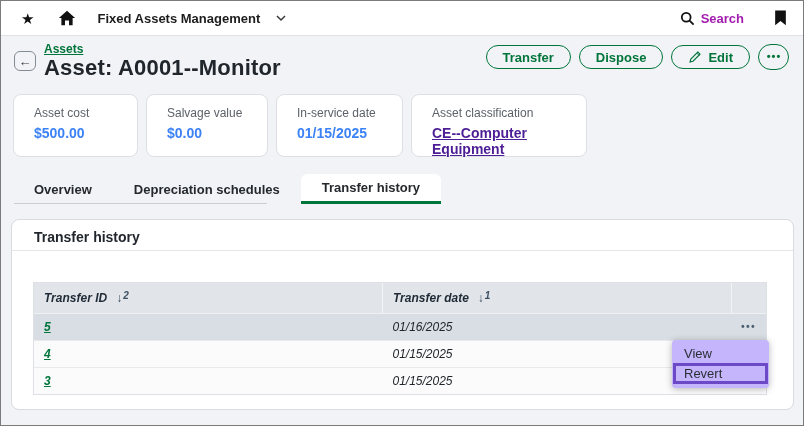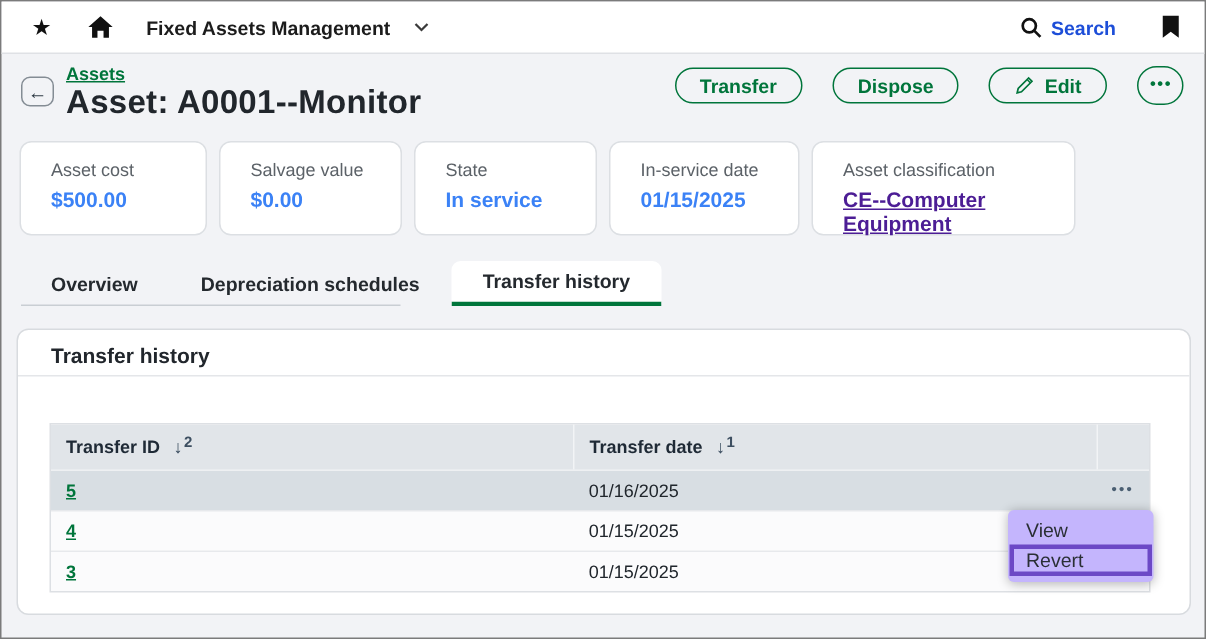--- a/index.html
+++ b/index.html
@@ -7,27 +7,27 @@
   .page{position:relative;width:804px;height:426px;box-sizing:border-box;border:1px solid #7b7b7b;background:#f2f3f6;overflow:hidden;}
 
   
   .topbar{position:absolute;left:0;top:0;width:100%;height:35px;background:#fff;border-bottom:1px solid #dfe1e5;display:flex;align-items:center;box-sizing:border-box;padding:0 16px 0 20px;}
   .topbar .star{font-size:15px;color:#111;line-height:1;}
   .topbar .homewrap{margin-left:24px;display:flex;align-items:center;}
   .topbar .appname{margin-left:21px;font-size:13px;font-weight:bold;color:#1c1c1c;}
   .topbar .chev{margin-left:16px;display:flex;align-items:center;}
   .topbar .right{margin-left:auto;display:flex;align-items:center;gap:30px;}
   .searchwrap{display:flex;align-items:center;gap:6px;cursor:pointer;}
-  .searchwrap .slabel{font-size:13px;font-weight:bold;color:#1d4ed8;}
+  .searchwrap .slabel{font-size:13px;font-weight:bold;color:#a21caf;}
 
   
   .backbtn{position:absolute;left:13px;top:50px;width:22px;height:20px;border:1px solid #848c94;border-radius:6px;background:transparent;display:flex;align-items:center;justify-content:center;font-size:13px;color:#2f3b45;line-height:1;cursor:pointer;}
   .crumb{position:absolute;left:43px;top:41px;font-size:12px;font-weight:bold;color:#00753b;text-decoration:underline;cursor:pointer;}
   .pagetitle{position:absolute;left:43px;top:54px;font-size:22px;font-weight:bold;color:#21262c;letter-spacing:.2px;}
-  .actions{position:absolute;right:14px;top:43px;display:flex;align-items:center;gap:20px;}
+  .actions{position:absolute;right:14px;top:43px;display:flex;align-items:center;gap:8px;}
   .pill{height:24px;box-sizing:border-box;border:1px solid #00753b;border-radius:13px;background:transparent;color:#00753b;font-size:13px;font-weight:bold;font-family:inherit;padding:0 16px;display:flex;align-items:center;gap:6px;cursor:pointer;}
   .morebtn{width:31px;height:26px;box-sizing:border-box;border:1px solid #00753b;border-radius:14px;background:transparent;color:#00753b;display:flex;align-items:center;justify-content:center;font-size:11px;font-weight:bold;letter-spacing:1px;cursor:pointer;padding:0 0 3px 1px;}
 
   
   .cards{position:absolute;left:12px;top:93px;display:flex;gap:8px;}
   .card{box-sizing:border-box;height:63px;background:#fff;border:1px solid #dcdfe3;border-radius:8px;padding:11px 10px 0 20px;}
   .card .lbl{font-size:12px;color:#5c6268;}
   .card .val{margin-top:5px;font-size:14px;font-weight:bold;color:#3b82f6;}
   .card .val.link{color:#4c1d95;text-decoration:underline;cursor:pointer;}
   .w1{width:125px}.w2{width:122px}.w3{width:122px}.w4{width:127px}.w5{width:176px}
@@ -36,21 +36,21 @@
   .tabs{position:absolute;left:12px;top:173px;height:30px;display:flex;align-items:stretch;}
   .tabs::before{content:"";position:absolute;left:1px;bottom:0;width:253px;height:1px;background:#c9ced3;}
   .tab{box-sizing:border-box;padding:0 21px;font-size:13px;font-weight:bold;color:#24292e;display:flex;align-items:center;cursor:pointer;}
   .tab.active{position:relative;background:#fff;border-radius:6px 6px 0 0;border-bottom:3px solid #00753b;}
 
   
   .panel{position:absolute;left:10px;top:218px;width:783px;height:191px;box-sizing:border-box;background:#fff;border:1px solid #d8dbdf;border-radius:8px;}
   .panel-h{box-sizing:border-box;height:31px;padding:9px 22px 0;font-size:14px;font-weight:bold;color:#21262c;border-bottom:1px solid #e4e6e9;}
 
   
-  .tbl{margin:31px 0 0 21px;width:734px;box-sizing:border-box;border:1px solid #dde0e4;font-size:12px;}
+  .tbl{margin:31px 0 0 21px;width:734px;box-sizing:border-box;border:1px solid #dde0e4;font-size:12px;font-style:italic;}
   .thead{display:flex;height:30px;background:#e1e5e9;}
   .th{box-sizing:border-box;display:flex;align-items:center;padding:0 10px;font-weight:bold;color:#1f2a36;border-right:1px solid #f2f4f6;}
   .th:last-child{border-right:none;}
   .th .arrow{margin-left:9px;color:#3d4f61;font-size:12px;}
   .th .ord{font-size:10px;color:#3d4f61;position:relative;top:-3px;margin-left:1px;}
   .c1{width:349px}.c2{width:349px}.c3{width:39px;flex:1;}
   .tr{display:flex;height:26px;background:#fbfbfc;border-top:1px solid #e7e9ec;}
   .tr.selected{background:#d8dee3;border-top:1px solid #eef0f2;}
   .td{box-sizing:border-box;display:flex;align-items:center;padding:0 10px;color:#20262c;}
   .green-link{color:#00753b;text-decoration:underline;font-weight:bold;cursor:pointer;}
@@ -124,24 +124,20 @@
 
   <div class="cards">
     <div class="card w1">
       <div class="lbl">Asset cost</div>
       <div class="val">$500.00</div>
     </div>
     <div class="card w2">
       <div class="lbl">Salvage value</div>
       <div class="val">$0.00</div>
     </div>
-    <div class="card w3">
-      <div class="lbl">State</div>
-      <div class="val">In service</div>
-    </div>
     <div class="card w4">
       <div class="lbl">In-service date</div>
       <div class="val">01/15/2025</div>
     </div>
     <div class="card w5">
       <div class="lbl">Asset classification</div>
       <div class="val link">CE--Computer Equipment</div>
     </div>
   </div>
 

